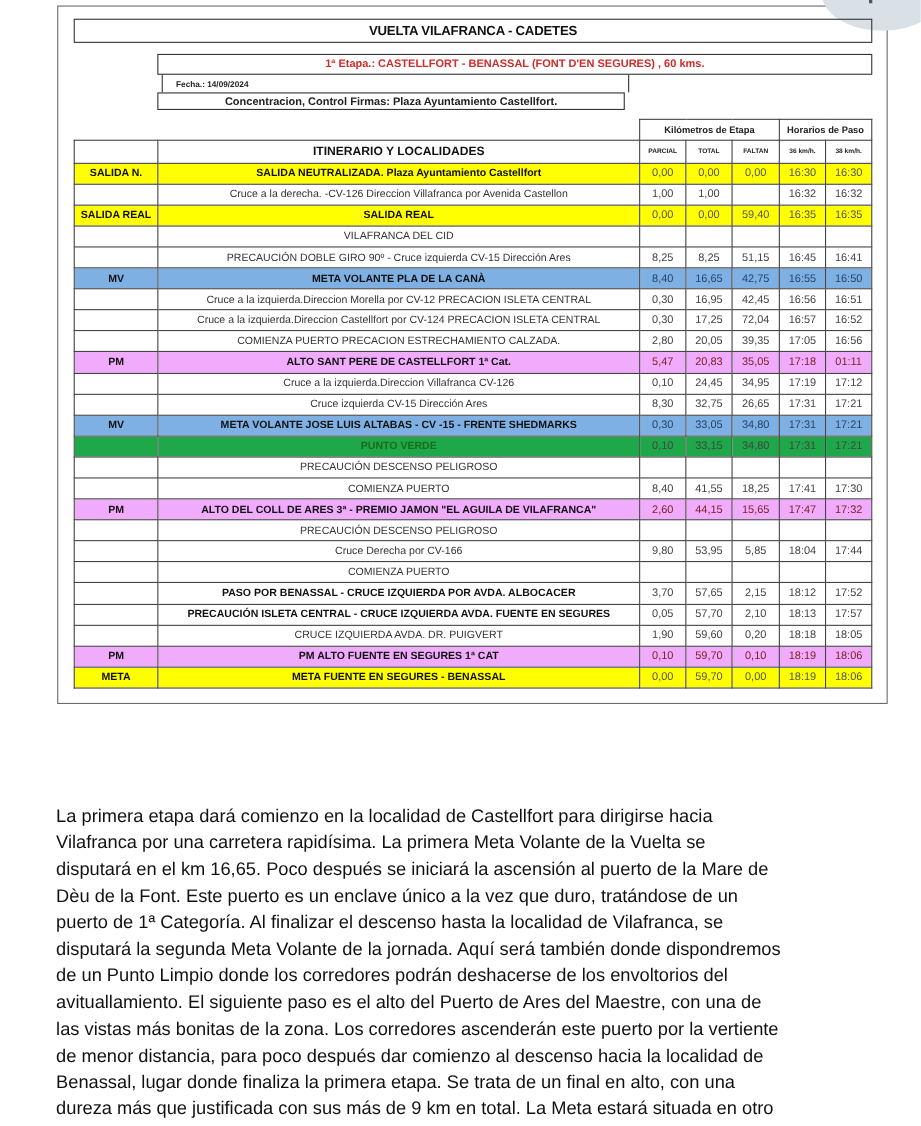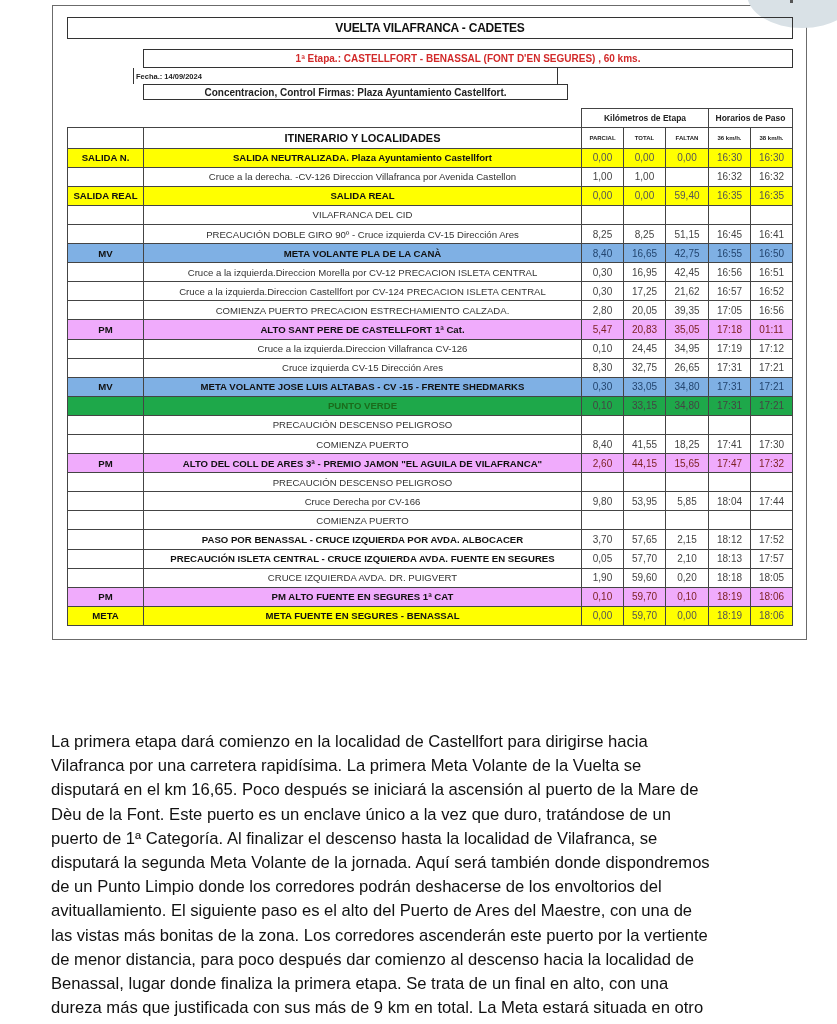--- a/index.html
+++ b/index.html
@@ -2,21 +2,21 @@
 <html><head>
 <meta charset="utf-8">
 <style>
   html, body { margin:0; padding:0; background:#ffffff; }
   body { width:837px; height:1024px; position:relative; overflow:hidden; font-family:"Liberation Sans", sans-serif; color:#222; }
   .frame { position:absolute; left:52px; top:5px; width:755px; height:635px; border:1px solid #6b6b6b; box-sizing:border-box; }
   .corner-blob { position:absolute; right:-20px; top:-40px; width:110px; height:68px; border-radius:50%; background:#d9e1e6; }
   .corner-dot { position:absolute; right:44px; top:0; width:3px; height:3px; background:#555; }
   .title-box { position:absolute; left:67px; top:17px; width:726px; height:22px; border:1.5px solid #333; box-sizing:border-box; display:flex; align-items:center; justify-content:center; font-weight:bold; font-size:12px; letter-spacing:-0.2px; color:#111; }
   .stage-box { position:absolute; left:143px; top:49px; width:650px; height:19px; border:1.5px solid #333; box-sizing:border-box; display:flex; align-items:center; justify-content:center; font-weight:bold; font-size:10px; color:#d22a2a; }
-  .fecha-box { position:absolute; left:133px; top:68px; width:425px; height:16px; border-left:1.5px solid #333; border-right:1.5px solid #333; box-sizing:border-box; font-size:7.5px; font-weight:bold; padding-left:2px; display:flex; align-items:center; }
+  .fecha-box { position:absolute; left:147px; top:68px; width:425px; height:16px; border-left:1.5px solid #333; border-right:1.5px solid #333; box-sizing:border-box; font-size:7.5px; font-weight:bold; padding-left:12px; display:flex; align-items:center; }
   .conc-box { position:absolute; left:143px; top:84px; width:425px; height:16px; border:1.5px solid #333; box-sizing:border-box; display:flex; align-items:center; justify-content:center; font-size:10px; font-weight:bold; }
   table.route { position:absolute; left:67px; top:108px; border-collapse:collapse; table-layout:fixed; }
   table.route td { border:1px solid #444; height:18.1px; padding:0; text-align:center; font-size:9.6px; white-space:nowrap; overflow:hidden; color:#333; }
   table.route td.type { font-weight:bold; font-size:9.6px; color:#111; }
   table.route td.desc { font-size:9.6px; }
   table.route td.num { font-size:10px; color:#444; }
   table.route td.grp { font-weight:bold; font-size:8.5px; height:14px; color:#222; }
   table.route td.sub { font-weight:bold; font-size:6px; color:#222; height:20px; }
   table.route td.hdr { font-weight:bold; font-size:11px; color:#111; height:20px; }
   table.route td.blank-top { border:none; }
@@ -133,21 +133,21 @@
         <td class="num">16,95</td>
         <td class="num">42,45</td>
         <td class="num">16:56</td>
         <td class="num">16:51</td>
       </tr>
       <tr>
         <td class="type"></td>
         <td class="desc">Cruce a la izquierda.Direccion Castellfort por CV-124 PRECACION ISLETA CENTRAL</td>
         <td class="num">0,30</td>
         <td class="num">17,25</td>
-        <td class="num">21,62</td>
+        <td class="num">72,04</td>
         <td class="num">16:57</td>
         <td class="num">16:52</td>
       </tr>
       <tr>
         <td class="type"></td>
         <td class="desc">COMIENZA PUERTO PRECACION ESTRECHAMIENTO CALZADA.</td>
         <td class="num">2,80</td>
         <td class="num">20,05</td>
         <td class="num">39,35</td>
         <td class="num">17:05</td>

